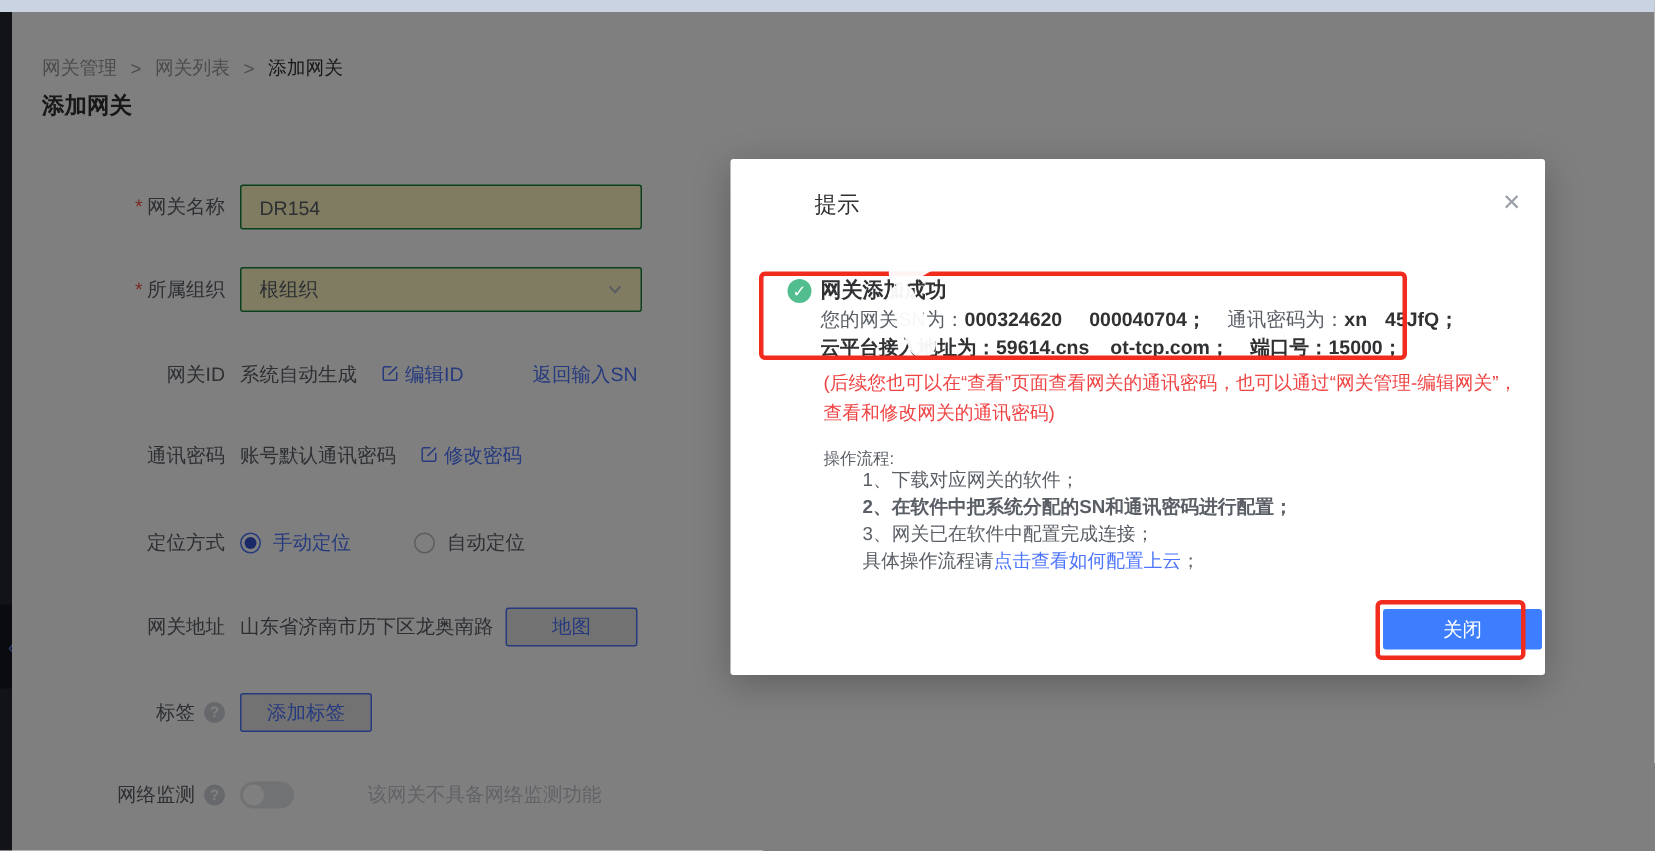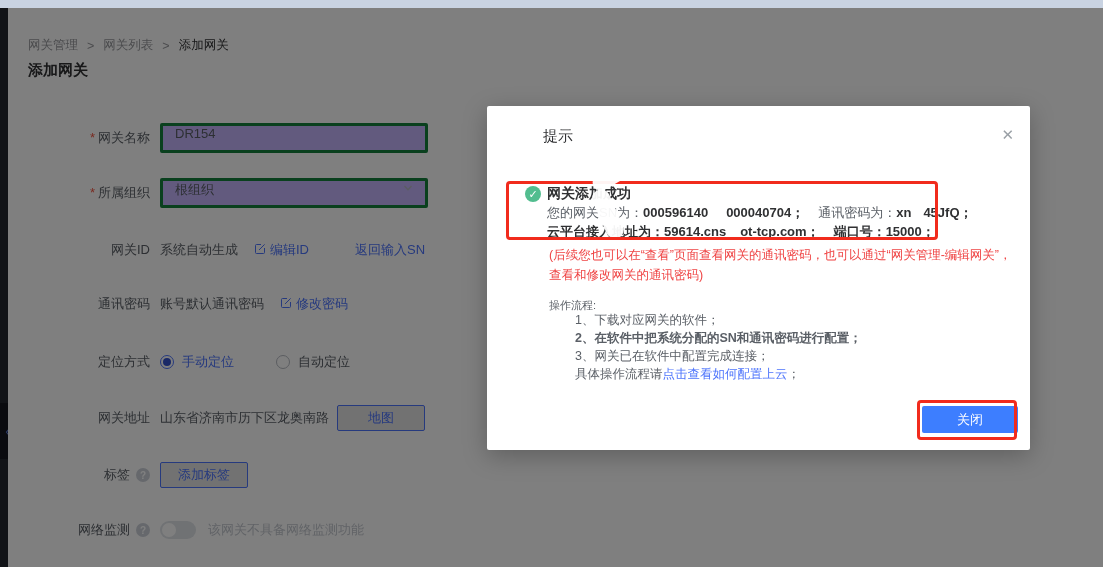--- a/index.html
+++ b/index.html
@@ -16,36 +16,36 @@
   
   .page { position:absolute; top:8px; left:8px; width:1095px; height:559px; background:#fff; z-index:10; }
   .breadcrumb { position:absolute; left:20px; top:29px; font-size:12.5px; color:#97989c; display:flex; align-items:center; gap:9px; }
   .breadcrumb .current { color:#303133; }
   .page-title { position:absolute; left:20px; top:53px; font-size:15px; font-weight:bold; color:#303133; }
 
   
   .frow { position:absolute; left:0; height:30px; display:flex; align-items:center; font-size:13px; }
   .flabel { width:152px; padding-right:10px; text-align:right; color:#5a5f66; flex:none; }
   .req { color:#f25643; margin-right:3px; }
-  .text-input, .select-input { width:268px; height:30px; border:3px solid #15803d; border-radius:2px;
-      display:flex; padding:0 12px; color:#5a5f66; background:#c4b5fd; }
+  .text-input, .select-input { width:268px; height:30px; border:1px solid #15803d; border-radius:2px;
+      display:flex; align-items:center; padding:0 12px; color:#5a5f66; background:#fef9c3; }
   .select-input { justify-content:space-between; }
   .link { color:#4d74fc; display:inline-flex; align-items:center; gap:4px; cursor:pointer; }
   .btn-outline { height:26px; width:88px; border:1px solid #4d74fc; border-radius:2px; color:#4d74fc;
       background:#e5e5e5; display:flex; align-items:center; justify-content:center; font-size:13px; cursor:pointer; }
   .radio { display:inline-flex; align-items:center; gap:8px; margin-right:42px; }
   .radio-dot { width:14px; height:14px; border-radius:50%; border:1px solid #b6bac2; background:#fff; position:relative; flex:none; }
   .radio-dot.sel { border-color:#4d74fc; }
   .radio-dot.sel::after { content:""; position:absolute; inset:2px; border-radius:50%; background:#3553cf; }
   .radio-label-sel { color:#4d74fc; }
   .q-icon { width:14px; height:14px; border-radius:50%; background:#ccd1d9; color:#fff; font-size:10px; font-weight:bold;
       display:inline-flex; align-items:center; justify-content:center; margin-left:6px; flex:none; }
   .toggle { width:36px; height:18px; border-radius:9px; background:#e0e4e9; position:relative; margin-right:12px; flex:none; cursor:pointer; }
   .toggle::after { content:""; position:absolute; left:2px; top:2px; width:14px; height:14px; border-radius:50%; background:#fff; }
-  .hint { color:#c3c7ce; }
+  .hint { color:#c3c7ce;margin-left:37px; }
   .addr-text { margin-right:8px; }
 
   
   .overlay { position:absolute; top:8px; left:0; width:1103px; height:559px; background:rgba(0,0,0,0.5); z-index:40; }
   .modal { position:absolute; left:487px; top:106px; width:543px; height:344px; background:#fff; z-index:50;
       border-radius:2px; box-shadow:0 6px 24px rgba(0,0,0,.25); }
   .modal > div { position:absolute; }
   .m-title { left:20px; top:21px; font-size:15px; color:#303133;margin-left:36px; }
   .m-close { right:16px; top:20px; font-size:15px; color:#9aa0a6; cursor:pointer; }
   .m-check { left:38px; top:80px; width:16px; height:16px; border-radius:50%; background:#52bd8f; color:#fff;
@@ -56,21 +56,21 @@
   .m-line .sp { display:inline-block; width:14px; }
   .gap { display:inline-block; height:12px; background:#fff; border-radius:6px; vertical-align:-2px; }
   .gap-sn { width:18px; } .gap-pw { width:12px; } .gap-ad { width:14px; }
   .m-line1 { top:98px; } .m-line2 { top:117px; }
   .m-note { left:62px; top:139px; width:468px; font-size:12.5px; line-height:20px; color:#ef4444; }
   .m-process { left:62px; top:192px; font-size:11px; color:#5a5f66; }
   .m-step { left:88px; font-size:12.5px; color:#5a5f66; }
   .m-step1 { top:206px; } .m-step2 { top:224px;font-weight:bold; } .m-step3 { top:242px; }
   .m-more { left:88px; top:260px; font-size:12.5px; color:#5a5f66; }
   .m-more .link { font-size:12.5px; }
-  .m-close-btn { left:435px; top:300px; width:96px; height:27px; background:#3d7eff; color:#fff; border-radius:2px;
+  .m-close-btn { left:435px; top:300px; width:106px; height:27px; background:#3d7eff; color:#fff; border-radius:2px;
       font-size:13px; display:flex; align-items:center; justify-content:center; cursor:pointer; }
 
   
   .annot { position:absolute; border:3px solid #f12b1d; border-radius:4px; z-index:55; pointer-events:none; }
   .annot-1 { left:506px; top:181px; width:432px; height:59px; }
   .annot-2 { left:917px; top:400px; width:100px; height:40px; }
   .smudge { position:absolute; background:#fff; opacity:.95; border-radius:9px; pointer-events:none; }
   .smudge-a { left:591px; top:168px; width:40px; height:17px; transform:rotate(-30deg); z-index:56; }
   .smudge-b { left:599px; top:188px; width:18px; height:52px; transform:rotate(-24deg); z-index:52; }
 </style>
@@ -193,21 +193,21 @@
 <div class="overlay"></div>
 
 <div class="modal">
   <div class="m-title">提示</div>
   <div class="m-close">✕</div>
 
   <div class="m-check">✓</div>
   <div class="m-head">网关添加成功</div>
 
   <div class="m-line m-line1">
-    <span>您的网关SN为：</span><b>000596140</b><span class="gap gap-sn"></span><b>000040704；</b><span class="sp"></span><span>通讯密码为：</span><b>xn</b><span class="gap gap-pw"></span><b>45JfQ；</b>
+    <span>您的网关SN为：</span><b>000324620</b><span class="gap gap-sn"></span><b>000040704；</b><span class="sp"></span><span>通讯密码为：</span><b>xn</b><span class="gap gap-pw"></span><b>45JfQ；</b>
   </div>
 
   <div class="m-line m-line2">
     <b>云平台接入地址为：</b><b>59614.cns</b><span class="gap gap-ad"></span><b>ot-tcp.com；</b><span class="sp"></span><b>端口号：</b><b>15000；</b>
   </div>
 
   <div class="m-note">(后续您也可以在“查看”页面查看网关的通讯密码，也可以通过“网关管理-编辑网关”，查看和修改网关的通讯密码)</div>
 
   <div class="m-process">操作流程:</div>
   <div class="m-step m-step1">1、下载对应网关的软件；</div>

